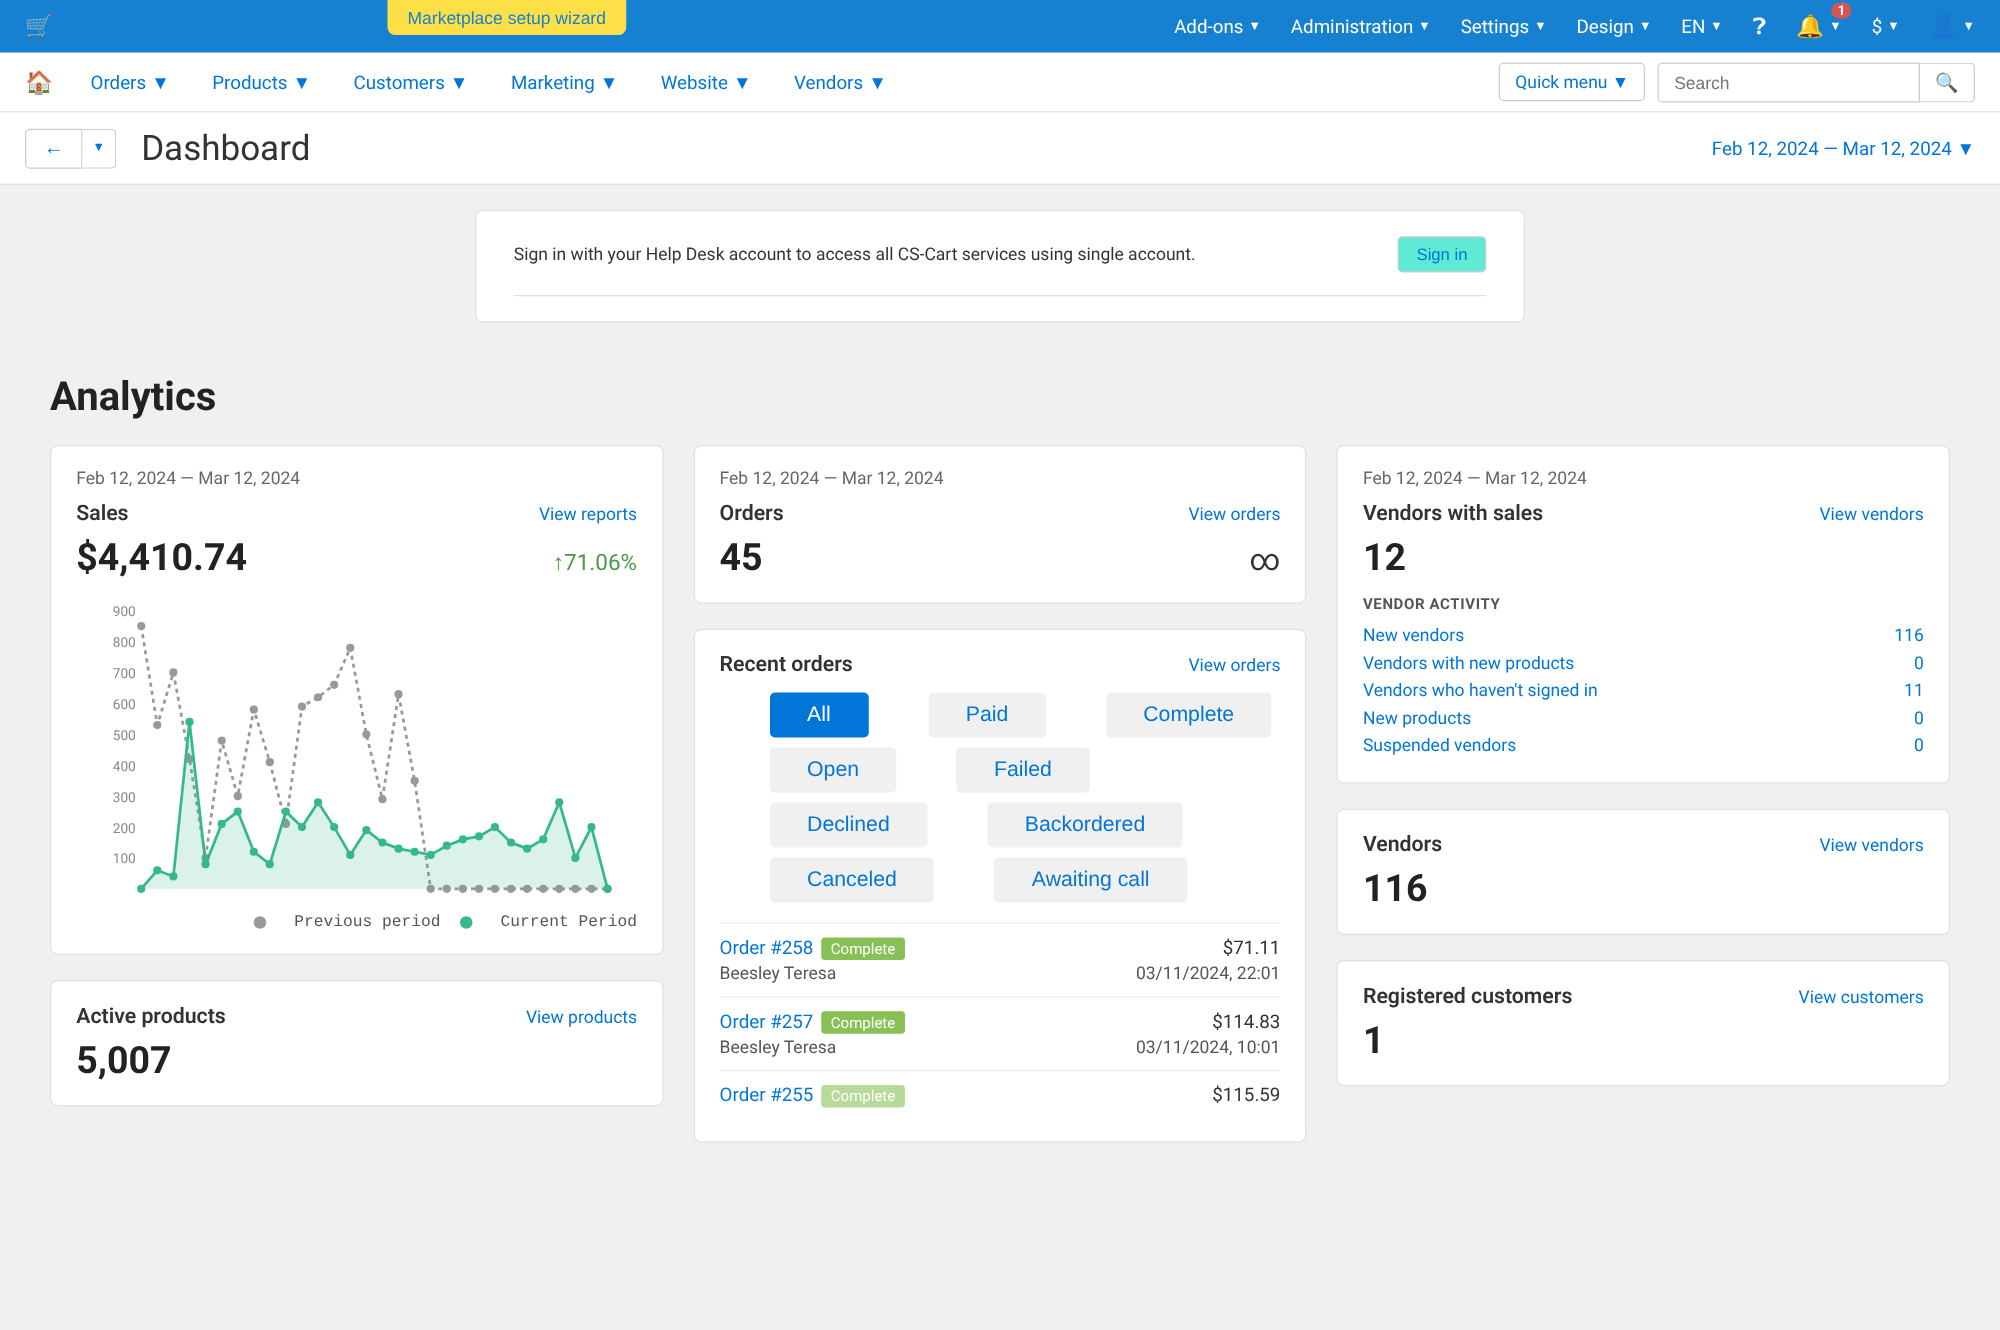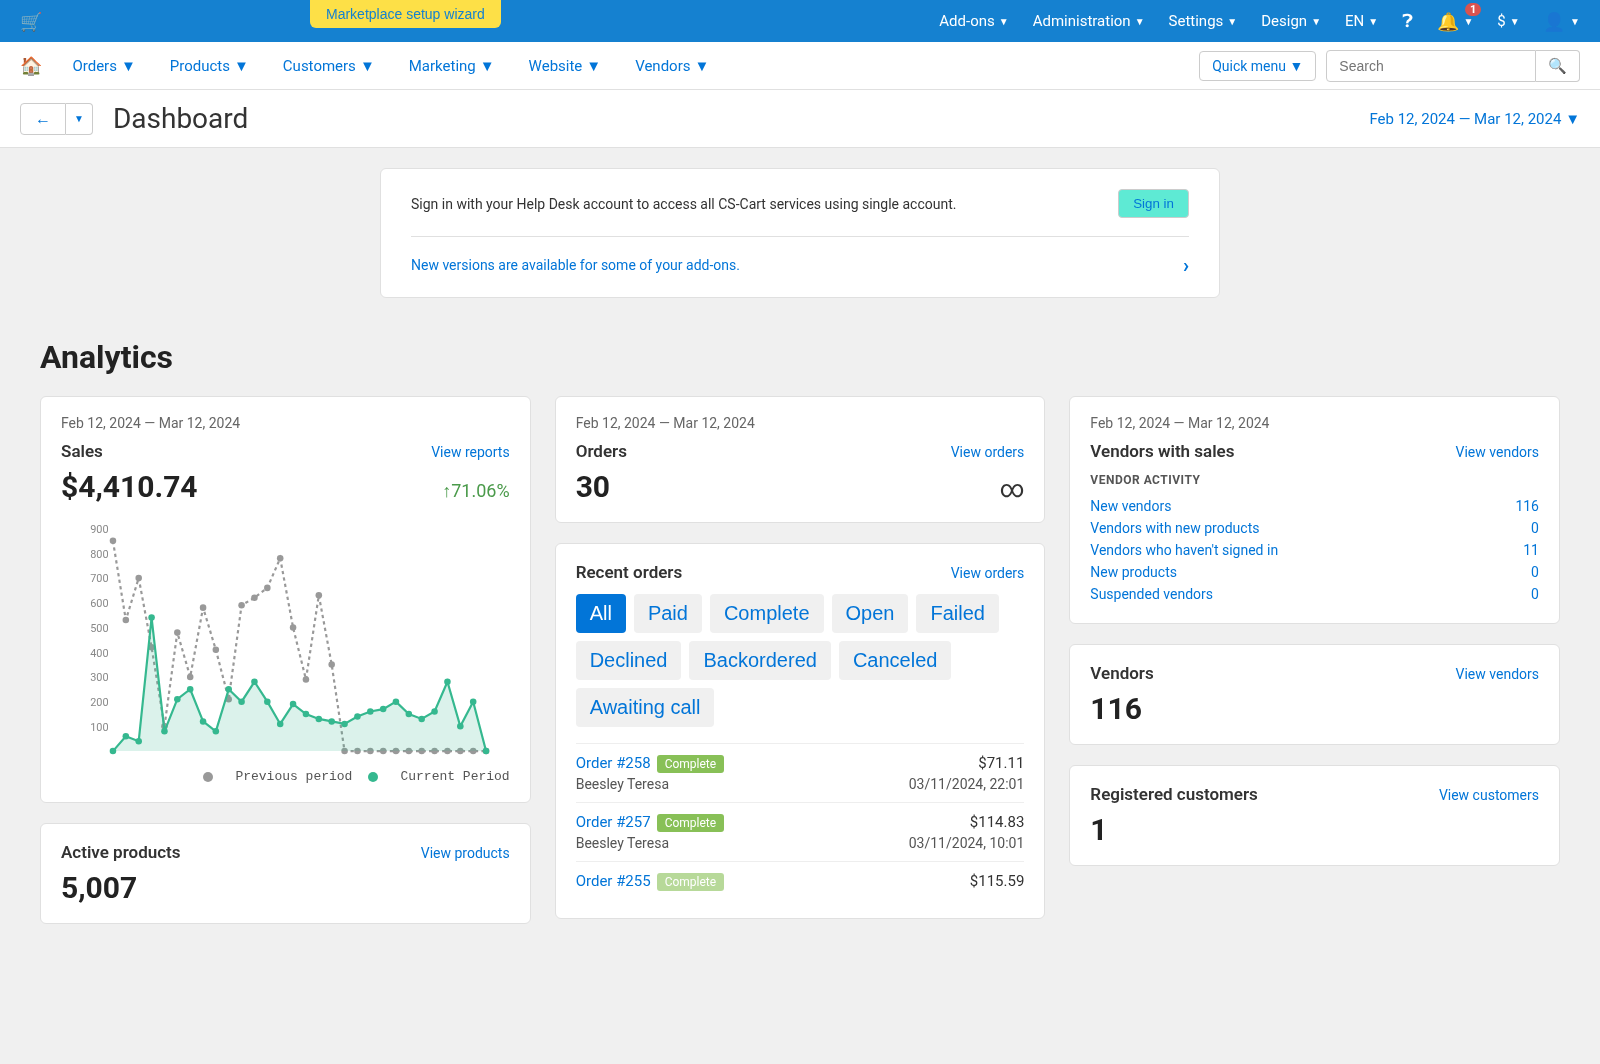--- a/index.html
+++ b/index.html
@@ -52,21 +52,21 @@
 .card .growth { color: #4a9a4a; font-size: 18px; }
 .card .infinity { font-size: 24px; color: #333; }
 
 .chart-wrap { margin-top: 18px; }
 .chart-svg { width: 100%; height: 240px; }
 .chart-legend { display: flex; justify-content: flex-end; gap: 16px; font-size: 13px; color: #555; margin-top: 4px; }
 .legend-item { display: flex; align-items: center; gap: 22px; font-family: Liberation Mono, monospace; }
 .legend-dot { width: 10px; height: 10px; border-radius: 50%; }
 
 .filter-pills { display: flex; flex-wrap: wrap; gap: 8px; margin: 12px 0 16px; }
-.pill { background: #f0f0f0; border: none; border-radius: 4px; padding: 8px 14px; color: #0275d8; font-size: 20px; cursor: pointer; }
+.pill { background: #f0f0f0; border: none; border-radius: 4px; padding: 8px 30px; color: #0275d8; font-size: 17px; cursor: pointer; margin-left: 40px; }
 .pill.active { background: #0275d8; color: #fff; }
 
 .order-item { border-top: 1px solid #eee; padding: 10px 0; }
 .order-item .row1 { display: flex; justify-content: space-between; align-items: center; }
 .order-item .order-link { color: #0275d8; font-size: 15px; }
 .order-item .badge { background: #88c057; color: #fff; padding: 2px 8px; border-radius: 3px; font-size: 12px; margin-left: 6px; }
 .order-item .badge.faded { opacity: 0.6; }
 .order-item .amount { color: #333; font-size: 15px; }
 .order-item .row2 { display: flex; justify-content: space-between; margin-top: 4px; color: #555; font-size: 14px; }
 
@@ -163,24 +163,20 @@
   <h1>Dashboard</h1>
   <span class="date-range"><span>Feb 12, 2024 — Mar 12, 2024</span> <span class="caret">▼</span></span>
 </div>
 
 <div class="content">
 
   <div class="info-card">
     <div class="info-row1">
       <span>Sign in with your Help Desk account to access all CS-Cart services using single account.</span>
       <button class="signin-btn">Sign in</button>
-    </div>
-    <div class="info-row2">
-      <a>New versions are available for some of your add-ons.</a>
-      <span class="chevron">›</span>
     </div>
   </div>
 
   <h2 class="analytics-title">Analytics</h2>
 
   <div class="cards-grid">
 
     <div class="col">
       <div class="card">
         <div class="period">Feb 12, 2024 — Mar 12, 2024</div>
@@ -292,21 +288,21 @@
     </div>
 
     <div class="col">
       <div class="card">
         <div class="period">Feb 12, 2024 — Mar 12, 2024</div>
         <div class="card-header">
           <h3>Orders</h3>
           <a class="link">View orders</a>
         </div>
         <div class="big-row">
-          <span class="big-number">30</span>
+          <span class="big-number">45</span>
           <span class="infinity">∞</span>
         </div>
       </div>
 
       <div class="card">
         <div class="card-header">
           <h3>Recent orders</h3>
           <a class="link">View orders</a>
         </div>
         <div class="filter-pills" id="filter-pills">
@@ -351,20 +347,23 @@
       </div>
     </div>
 
     <div class="col">
       <div class="card">
         <div class="period">Feb 12, 2024 — Mar 12, 2024</div>
         <div class="card-header">
           <h3>Vendors with sales</h3>
           <a class="link">View vendors</a>
         </div>
+        <div class="big-row">
+          <span class="big-number">12</span>
+        </div>
         <div class="vendor-activity">
           <div class="act-title">VENDOR ACTIVITY</div>
           <div id="activity-list">
               <div class="act-row">
                 <a>New vendors</a>
                 <span class="count">116</span>
               </div>
               <div class="act-row">
                 <a>Vendors with new products</a>
                 <span class="count">0</span>

